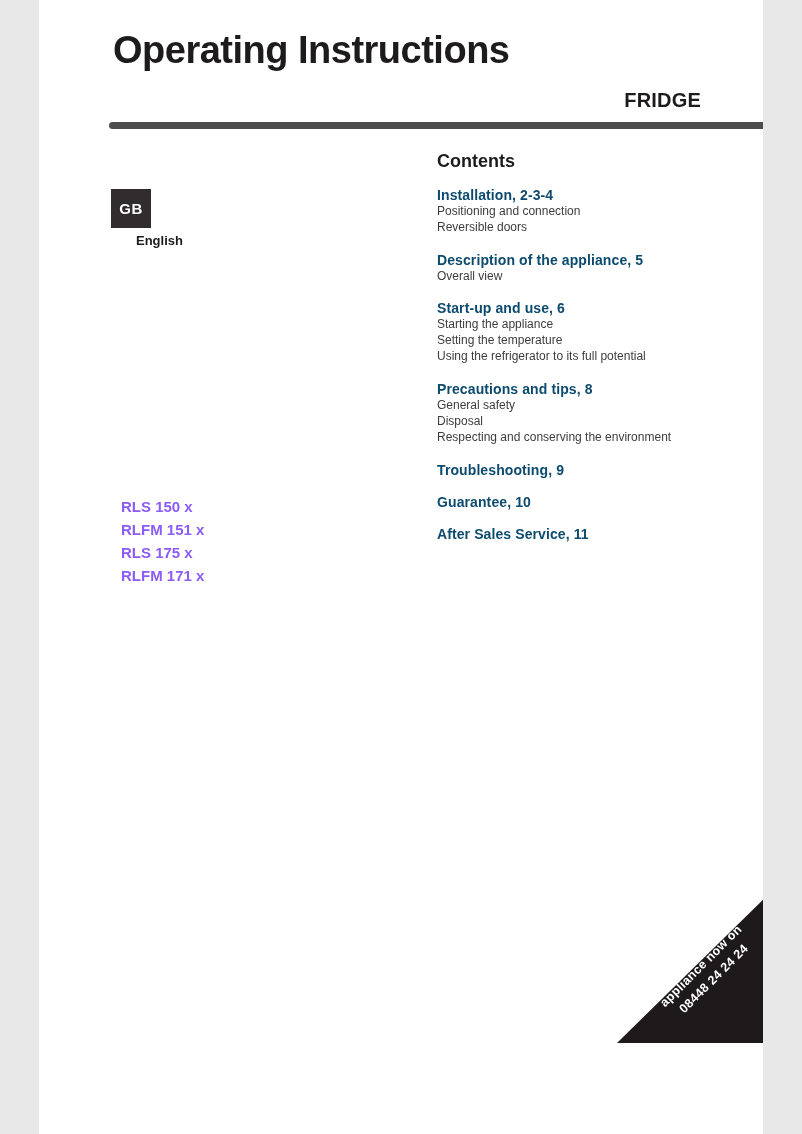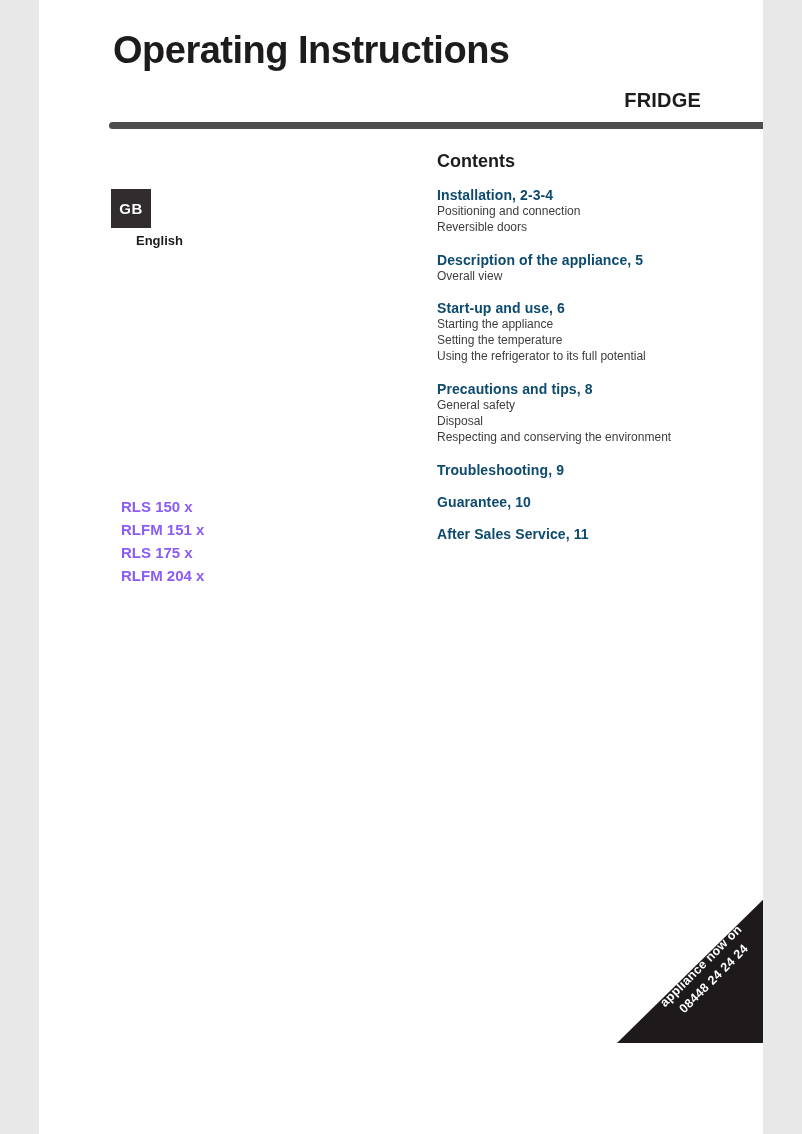--- a/index.html
+++ b/index.html
@@ -206,21 +206,21 @@
 
   <div class="lang-badge">
     <span>GB</span>
   </div>
   <div class="lang-name">English</div>
 
   <div class="model-list">
     <div class="model-item">RLS 150 x</div>
     <div class="model-item">RLFM 151 x</div>
     <div class="model-item">RLS 175 x</div>
-    <div class="model-item">RLFM 204 x</div>
+    <div class="model-item">RLFM 171 x</div>
   </div>
 
   <div class="contents">
     <h2 class="contents-heading">Contents</h2>
 
     <div class="toc-section">
       <h3 class="toc-title">Installation, 2-3-4</h3>
       <div class="toc-item">Positioning and connection</div>
       <div class="toc-item">Reversible doors</div>
     </div>

